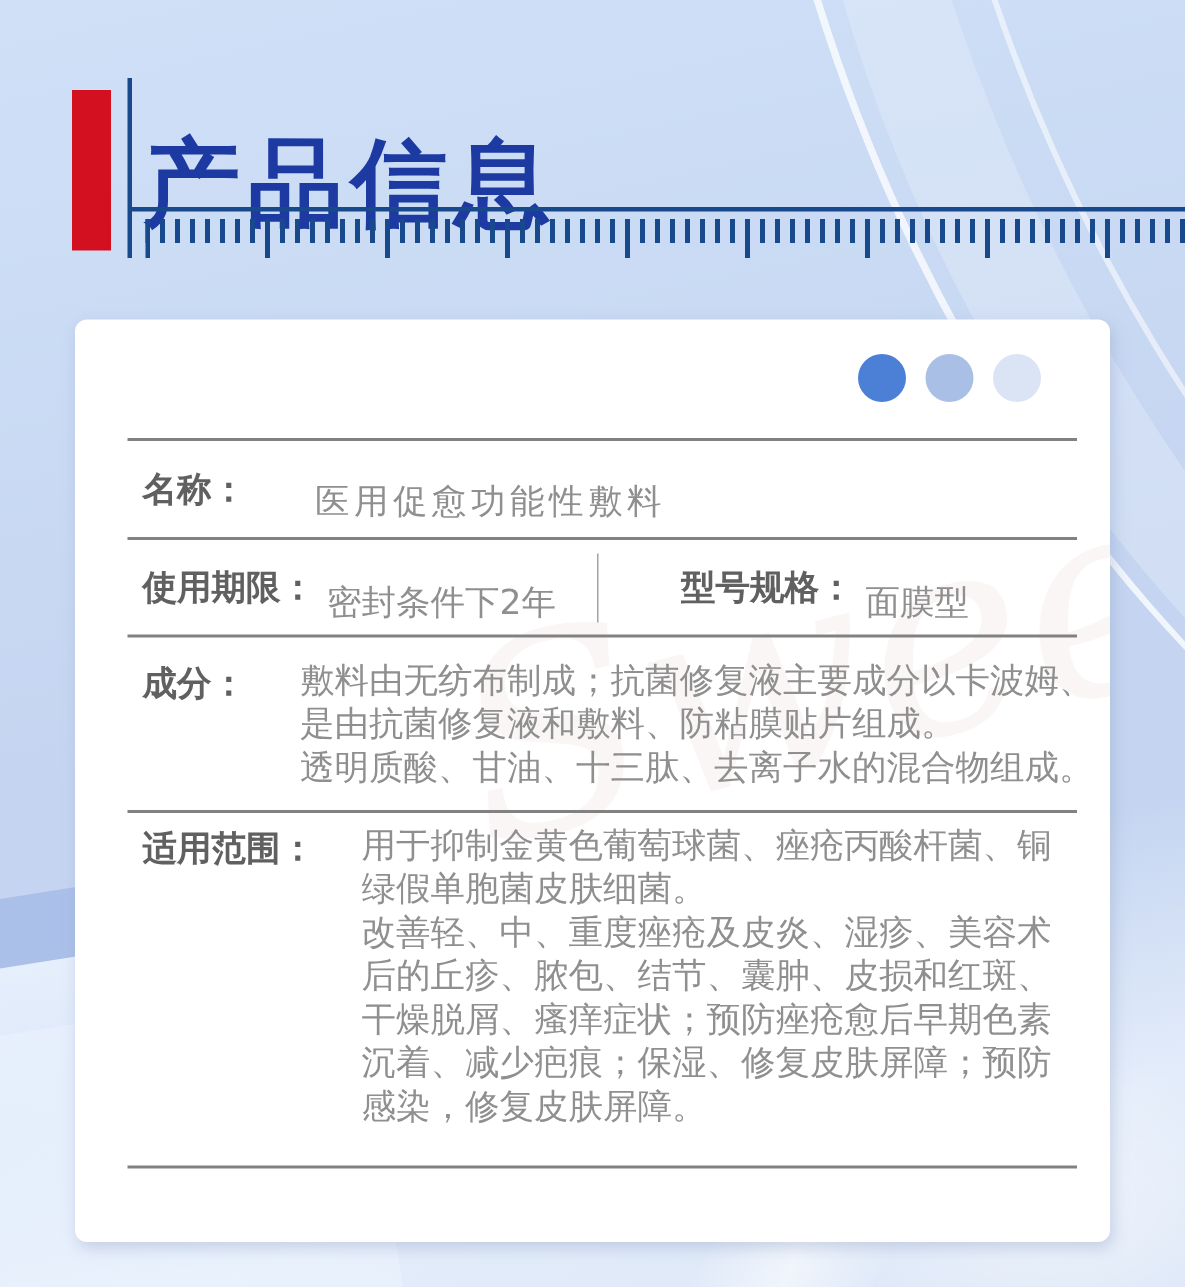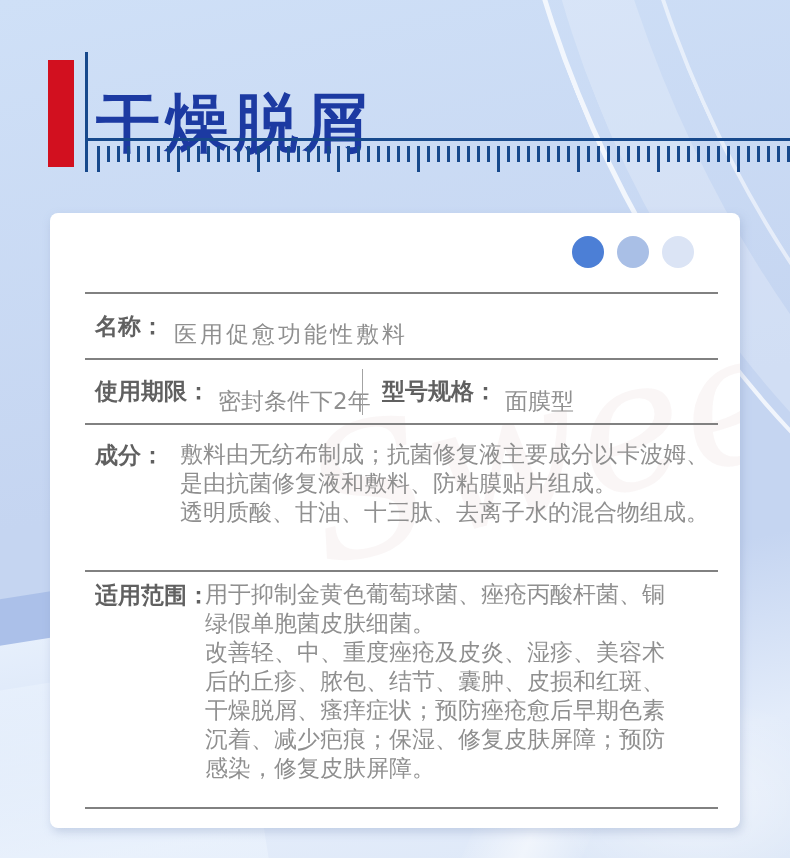--- a/index.html
+++ b/index.html
@@ -70,57 +70,57 @@
   .watermark{
     position:absolute;left:250px;top:120px;z-index:0;
     font-family:"DejaVu Serif","Liberation Serif",serif;font-style:italic;
     font-size:180px;color:rgba(200,150,150,.09);transform:rotate(-14deg);
     user-select:none;white-space:nowrap;
   }
   .dots{position:absolute;top:23px;right:46px;display:flex;gap:13px;z-index:1;}
   .dot{width:32px;height:32px;border-radius:50%;}
 
   .rows{position:absolute;left:35px;right:22px;top:79px;z-index:1;}
-  .row{border-top:2px solid var(--divider-gray,#818181);box-sizing:border-box;}
+  .row{border-top:2px solid var(--divider-gray,#818181);box-sizing:border-box;gap:36px;}
   .lbl{font-weight:bold;color:var(--label-gray,#606060);font-size:23px;white-space:nowrap;}
   .val{color:var(--value-gray,#8f8f8f);font-size:23px;white-space:nowrap;}
 
   .name-row{height:66px;display:flex;align-items:center;padding-left:10px;}
   .name-row .val{margin-left:10px;letter-spacing:3px;margin-top:17px;}
 
   .dual-row{height:65px;display:flex;align-items:center;padding-left:10px;}
   .dual-row .field{display:flex;align-items:center;}
   .dual-row .field-1{width:267px;justify-content:space-between;}
   .dual-row .val{margin-left:8px;margin-top:20px;}
   .vdiv{width:1px;height:46px;background:#a3a3a3;margin-right:19px;}
 
   .para-row{display:flex;align-items:flex-start;padding-left:10px;}
   .para-row .lines{display:block;}
   .para-row .line{font-size:23px;color:var(--value-gray,#8f8f8f);line-height:29px;white-space:nowrap;}
-  .composition-row{height:147px;padding-top:15px;}
+  .composition-row{height:117px;padding-top:15px;}
   .composition-row .lbl{width:85px;}
   .scope-row{height:239px;padding-top:8px;border-bottom:2px solid var(--divider-gray,#818181);}
   .scope-row .lbl{width:110px;}
 </style>
 </head>
 <body>
 
 <div class="page">
 
   <div class="deco arc-band"></div>
   <div class="deco arc-line-1"></div>
   <div class="deco arc-line-2"></div>
   <div class="deco bl-band-dark"></div>
   <div class="deco bl-wedge-light"></div>
   <div class="deco bc-band"></div>
   <div class="deco br-glow"></div>
 
   <div class="red-bar"></div>
   <div class="v-line"></div>
-  <h1 class="page-title">干燥脱屑</h1>
+  <h1 class="page-title">产品信息</h1>
   <div class="h-line"></div>
   <div class="ruler">
     <div class="ticks-short"></div>
     <div class="ticks-tall"></div>
   </div>
 
   <section class="card">
 
     <div class="watermark">Sweet</div>
 

